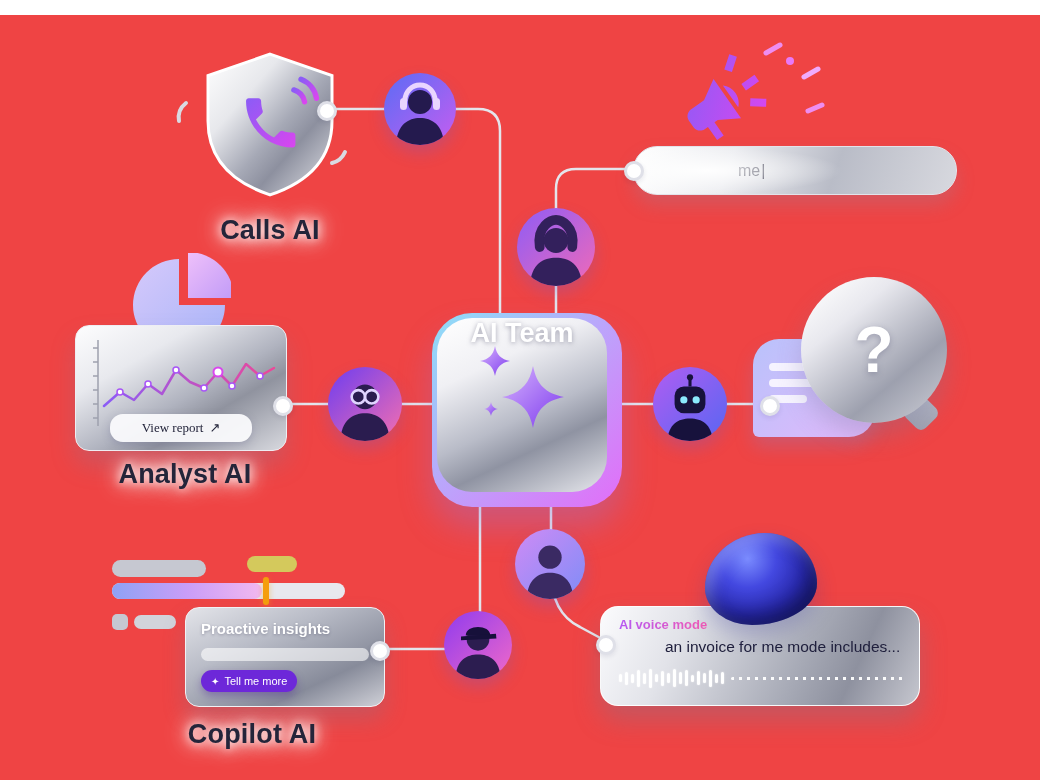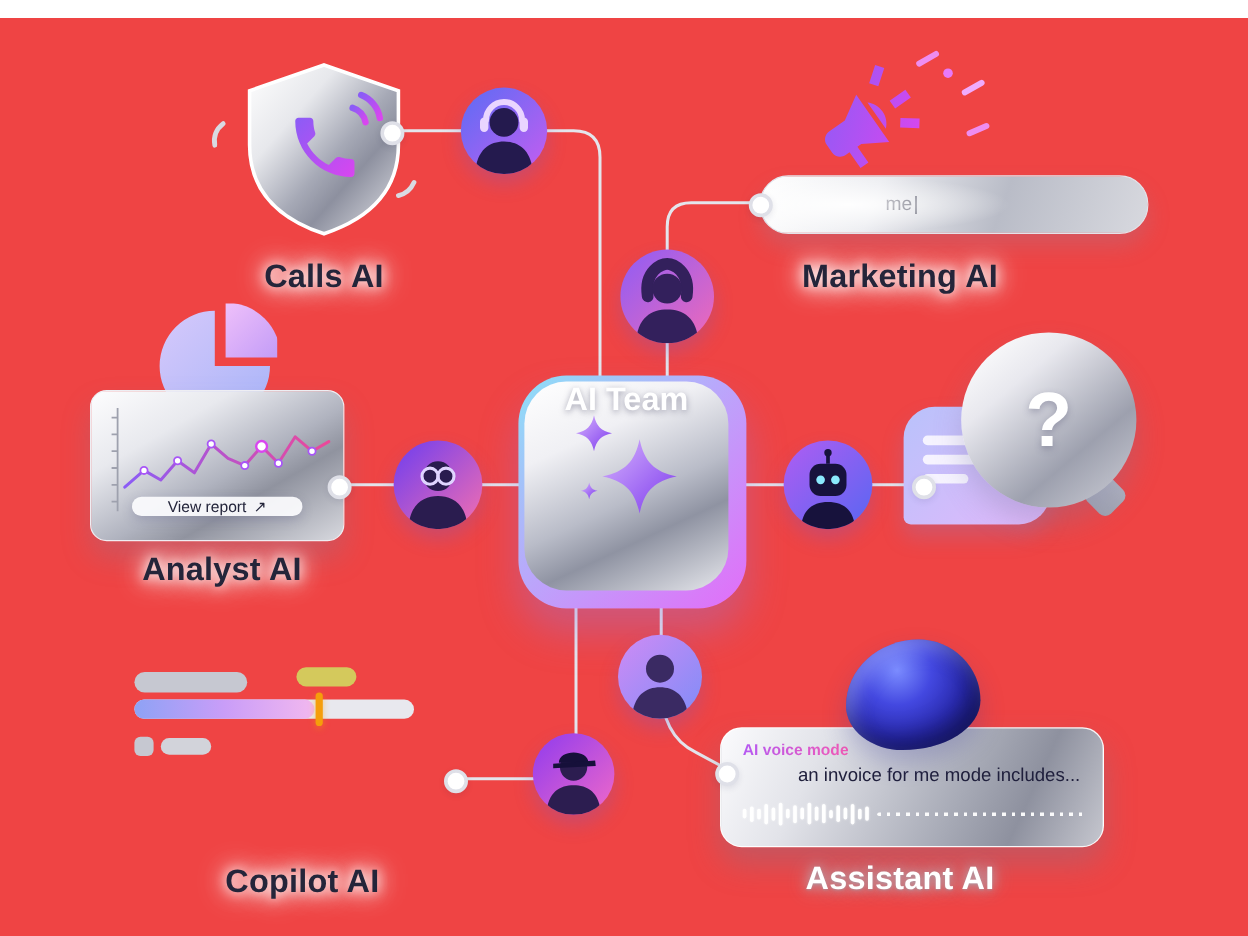--- a/index.html
+++ b/index.html
@@ -51,23 +51,23 @@
   @keyframes blink{50%{opacity:0;}}
   .megaphone{position:absolute;left:676px;top:38px;z-index:2;}
   .sparks{position:absolute;left:756px;top:24px;z-index:2;}
 
   
   .shield{position:absolute;left:195px;top:32px;z-index:2;}
 
   
   .pie{position:absolute;left:131px;top:238px;z-index:2;}
   .analyst-card{position:absolute;left:75px;top:310px;width:210px;height:124px;border-radius:14px;z-index:3;}
-  .report-pill{position:absolute;left:34px;top:88px;width:142px;height:16px;border:none;border-radius:13px;cursor:pointer;
+  .report-pill{position:absolute;left:34px;top:88px;width:142px;height:28px;border:none;border-radius:13px;cursor:pointer;
     background:rgba(252,252,254,.92);box-shadow:0 3px 9px rgba(100,100,140,.30);
-    display:flex;align-items:center;justify-content:center;gap:6px;font-size:13px;color:#23243a;font-family:Liberation Sans, sans-serif;}
+    display:flex;align-items:center;justify-content:center;gap:6px;font-size:13px;color:#23243a;font-family:Liberation Serif, serif;}
 
   
   .support{position:absolute;left:753px;top:262px;width:196px;height:170px;z-index:2;}
   .bubble-back{position:absolute;left:0;top:62px;width:122px;height:98px;border-radius:26px 26px 26px 6px;
     background:linear-gradient(135deg,#b9c2fb,#e3b8fb);box-shadow:0 10px 18px rgba(140,130,200,.30);}
   .bubble-back span{position:absolute;left:16px;height:8px;border-radius:4px;background:rgba(250,247,255,.92);}
   .bubble-front{position:absolute;left:48px;top:0;width:146px;height:146px;border-radius:50%;
     background:linear-gradient(140deg,#ffffff 5%,#e8e8ee 30%,#9da0ae 68%,#cfd0d8 100%);
     box-shadow:0 14px 24px rgba(120,120,160,.30);display:flex;align-items:center;justify-content:center;}
   .bubble-front .tail{position:absolute;left:106px;top:122px;width:28px;height:28px;border-radius:7px;transform:rotate(45deg);
@@ -172,21 +172,20 @@
     <line x1="10" y1="14" x2="24" y2="6" stroke="#ee8df0" stroke-width="5" stroke-linecap="round"></line>
     <circle cx="34" cy="22" r="4" fill="#e879f9"></circle>
     <line x1="48" y1="38" x2="62" y2="30" stroke="#f0abfc" stroke-width="5" stroke-linecap="round"></line>
     <line x1="52" y1="72" x2="66" y2="66" stroke="#ee8df0" stroke-width="5" stroke-linecap="round"></line>
   </svg>
   <div class="mk-input" role="textbox">
     <span>me</span>
       <span class="cursor">|</span>
     <span class="glare"></span>
   </div>
-  <div class="label" style="left:640px;top:200px;">Marketing AI</div>
 
   <svg class="pie" width="100" height="100" viewBox="0 0 100 100">
     <defs>
       <linearGradient id="pieBig" x1="0" y1="0" x2="1" y2="1">
         <stop offset="0" stop-color="#d6c9fb"></stop>
           <stop offset="1" stop-color="#a8b4f8"></stop>
       </linearGradient>
       <linearGradient id="pieSmall" x1="0" y1="0" x2="1" y2="1">
         <stop offset="0" stop-color="#efc0fa"></stop>
           <stop offset="1" stop-color="#c19bf7"></stop>
@@ -261,20 +260,28 @@
 
   <div class="skel" style="left:112px;top:545px;width:94px;height:17px;"></div>
   <div class="skel" style="left:247px;top:541px;width:50px;height:16px;background:#d4c95c;"></div>
   <div class="skel-track">
     <div class="skel-fill"></div>
     <div class="skel-marker"></div>
   </div>
   <div class="skel" style="left:112px;top:599px;width:16px;height:16px;border-radius:5px;"></div>
   <div class="skel" style="left:134px;top:600px;width:42px;height:14px;background:#d2d3da;"></div>
 
+  <div class="insights-card">
+    <div class="insights-title">Proactive insights</div>
+    <div class="insights-skel"></div>
+    <button class="cta-btn">
+      <span class="spark">✦</span>
+      <span>Tell me more</span>
+    </button>
+  </div>
   <div class="label" style="left:142px;top:704px;">Copilot AI</div>
 
   <div class="voice-card">
     <div class="voice-badge">AI voice mode</div>
     <div class="voice-msg">an invoice for me mode includes...</div>
     <div class="wave">
       <span class="wave-bars" style="display:flex;align-items:center;gap:3px;">
           <i style="height: 8px;"></i>
           <i style="height: 13px;"></i>
           <i style="height: 9px;"></i>
@@ -291,21 +298,20 @@
           <i style="height: 14px;"></i>
           <i style="height: 10px;"></i>
           <i style="height: 17px;"></i>
           <i style="height: 9px;"></i>
           <i style="height: 12px;"></i>
         </span>
       <span class="wave-dots"></span>
     </div>
   </div>
   <div class="blob"></div>
-  <div class="label light" style="left:590px;top:702px;width:320px;">Assistant AI</div>
 
   <div class="avatar av-headset" style="left:384px;top:58px;width:72px;height:72px;">
     <svg viewBox="0 0 72 72">
       <circle cx="36" cy="29" r="12" fill="#241a4e"></circle>
       <path d="M12 74 C12 52 24 45 36 45 C48 45 60 52 60 74 Z" fill="#241a4e"></path>
       <path d="M21 27 A15 15 0 0 1 51 27" fill="none" stroke="#e9d5ff" stroke-width="5" stroke-linecap="round"></path>
       <rect x="16" y="25" width="7" height="12" rx="3.5" fill="#e9d5ff"></rect>
       <rect x="49" y="25" width="7" height="12" rx="3.5" fill="#e9d5ff"></rect>
     </svg>
   </div>

